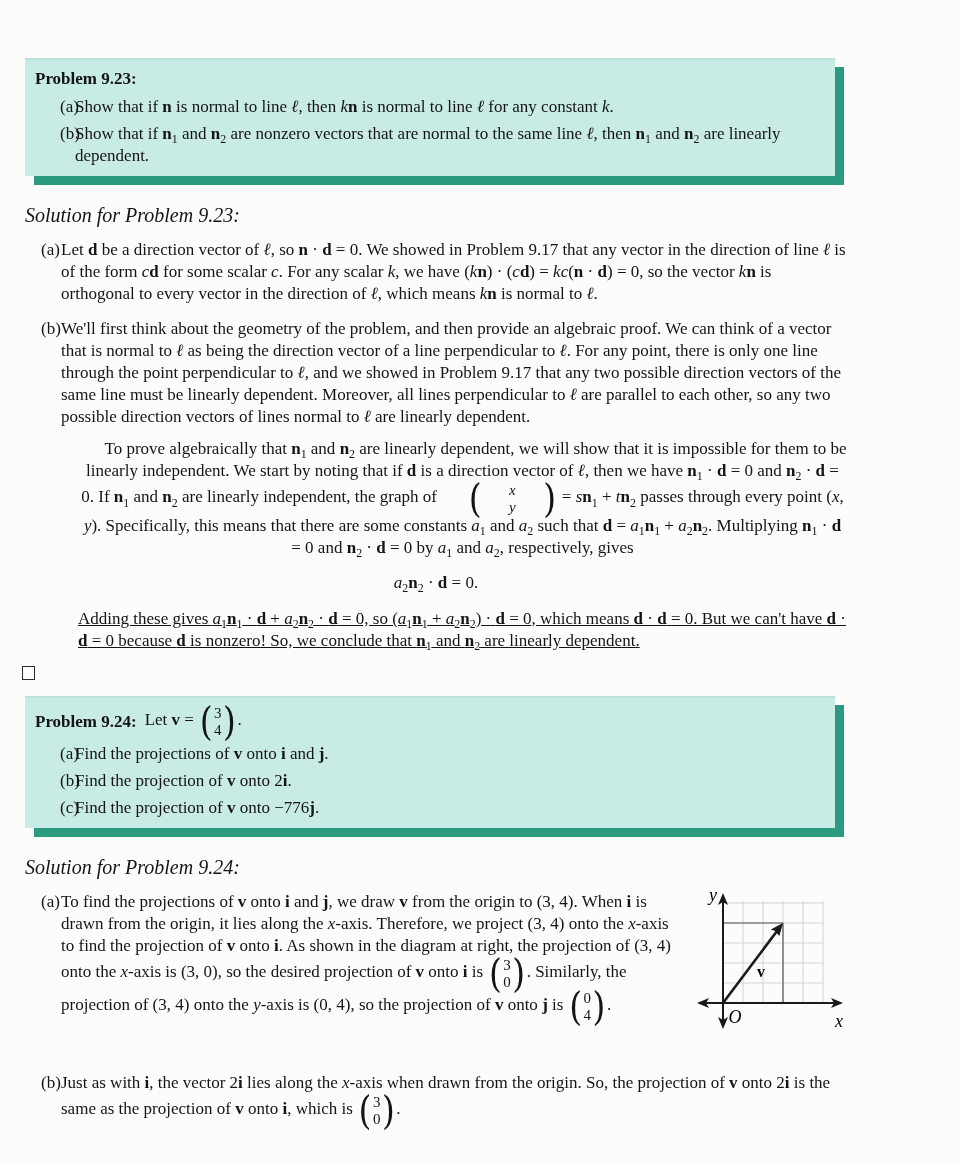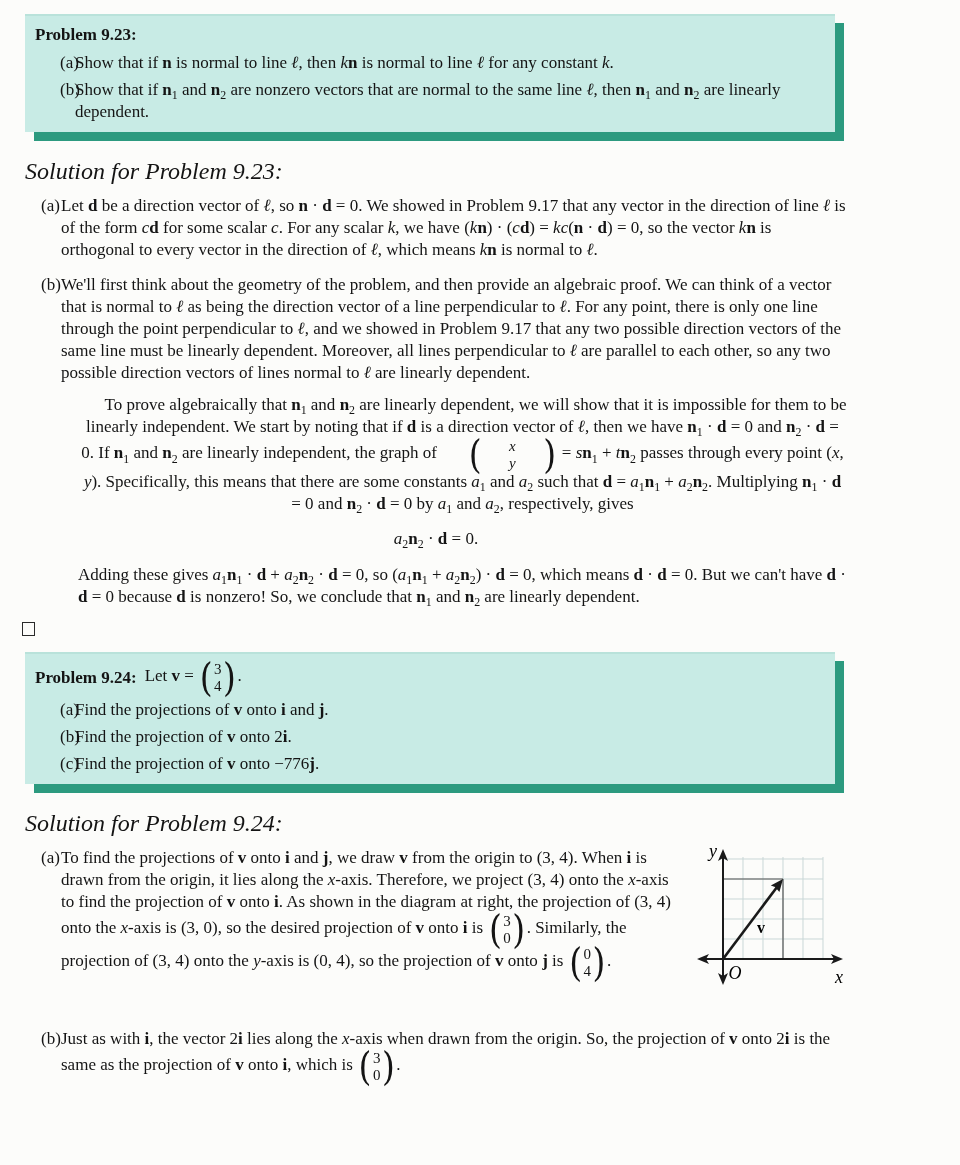--- a/index.html
+++ b/index.html
@@ -4,47 +4,47 @@
 <style>
   * { margin:0; padding:0; box-sizing:border-box; }
   html,body { width:960px; height:1165px; overflow:hidden; }
   body {
     background: var(--page-bg, #fcfcfa);
     color: var(--text, #141414);
     font-family: "Liberation Serif", "DejaVu Serif", serif;
     font-size: 17px;
     line-height: 22px;
   }
-  .page { padding: 14px 25px 0 25px; width:872px; }
+  .page { padding: 14px 25px 0 25px; width:872px;margin-top:44px; }
 
   
   .problem-box {
     background: var(--box-bg, #c8ebe5);
     box-shadow: 9px 9px 0 0 var(--box-shadow, #2c9a7f);
     border-top: 2px solid #b9e2da;
     padding: 7px 12px 9px 10px;
     margin-right: 12px;
     position: relative;
   }
   .problem-box .ptitle { font-weight: bold; }
   .pb-titleline { display:flex; align-items:center; gap:8px; min-height:24px; }
   .pb-parts { margin-top:4px; }
   .pb-part { display:flex; margin-top:5px; }
   .pb-part .plabel { width:40px; flex:0 0 40px; text-align:left; padding-left:25px; }
   .pb-part .ptext { flex:1; }
 
   
-  .sol-head { font-style: italic; font-size:24px; margin-top:28px; }
+  .sol-head { font-style: italic; font-size:20px; margin-top:28px; }
   .sol-part { display:flex; margin-top:13px; }
   .sol-part .plabel { width:36px; flex:0 0 36px; padding-left:16px; }
   .sol-part .ptext { flex:1; }
   .indent-para { margin:10px 0 0 53px; text-indent:26px;text-align:center; }
   .eq-block { text-align:center; margin:9px 0 8px 0; }
   .eq-line { line-height:30px; }
-  .closing { margin:10px 0 0 53px; }
+  .closing { margin:10px 0 0 53px;text-decoration:underline; }
   .qed { width:13px; height:14px; border:1.6px solid #2a2a2a; margin:14px 0 0 -3px; }
   .interlude { margin:16px 0 0 53px; }
   .box-spacer { margin-top:16px; }
 
   
   .cv { display:inline-flex; align-items:center; vertical-align:middle; margin:0 1px; }
   .cv .bp { display:inline-block; font-size:33px; font-weight:normal; line-height:0.95;
             transform:scaleY(1.18); font-family:"DejaVu Serif", serif; padding:0 0.5px; }
   .cv .col { display:inline-flex; flex-direction:column; align-items:center;
              font-size:15px; line-height:1.1; padding:0 1px; }

